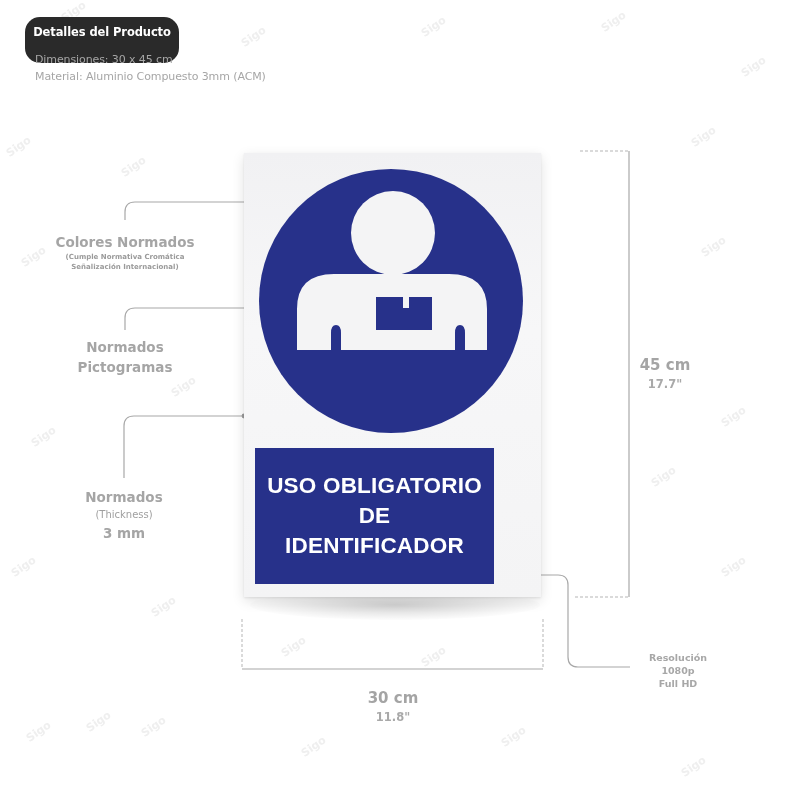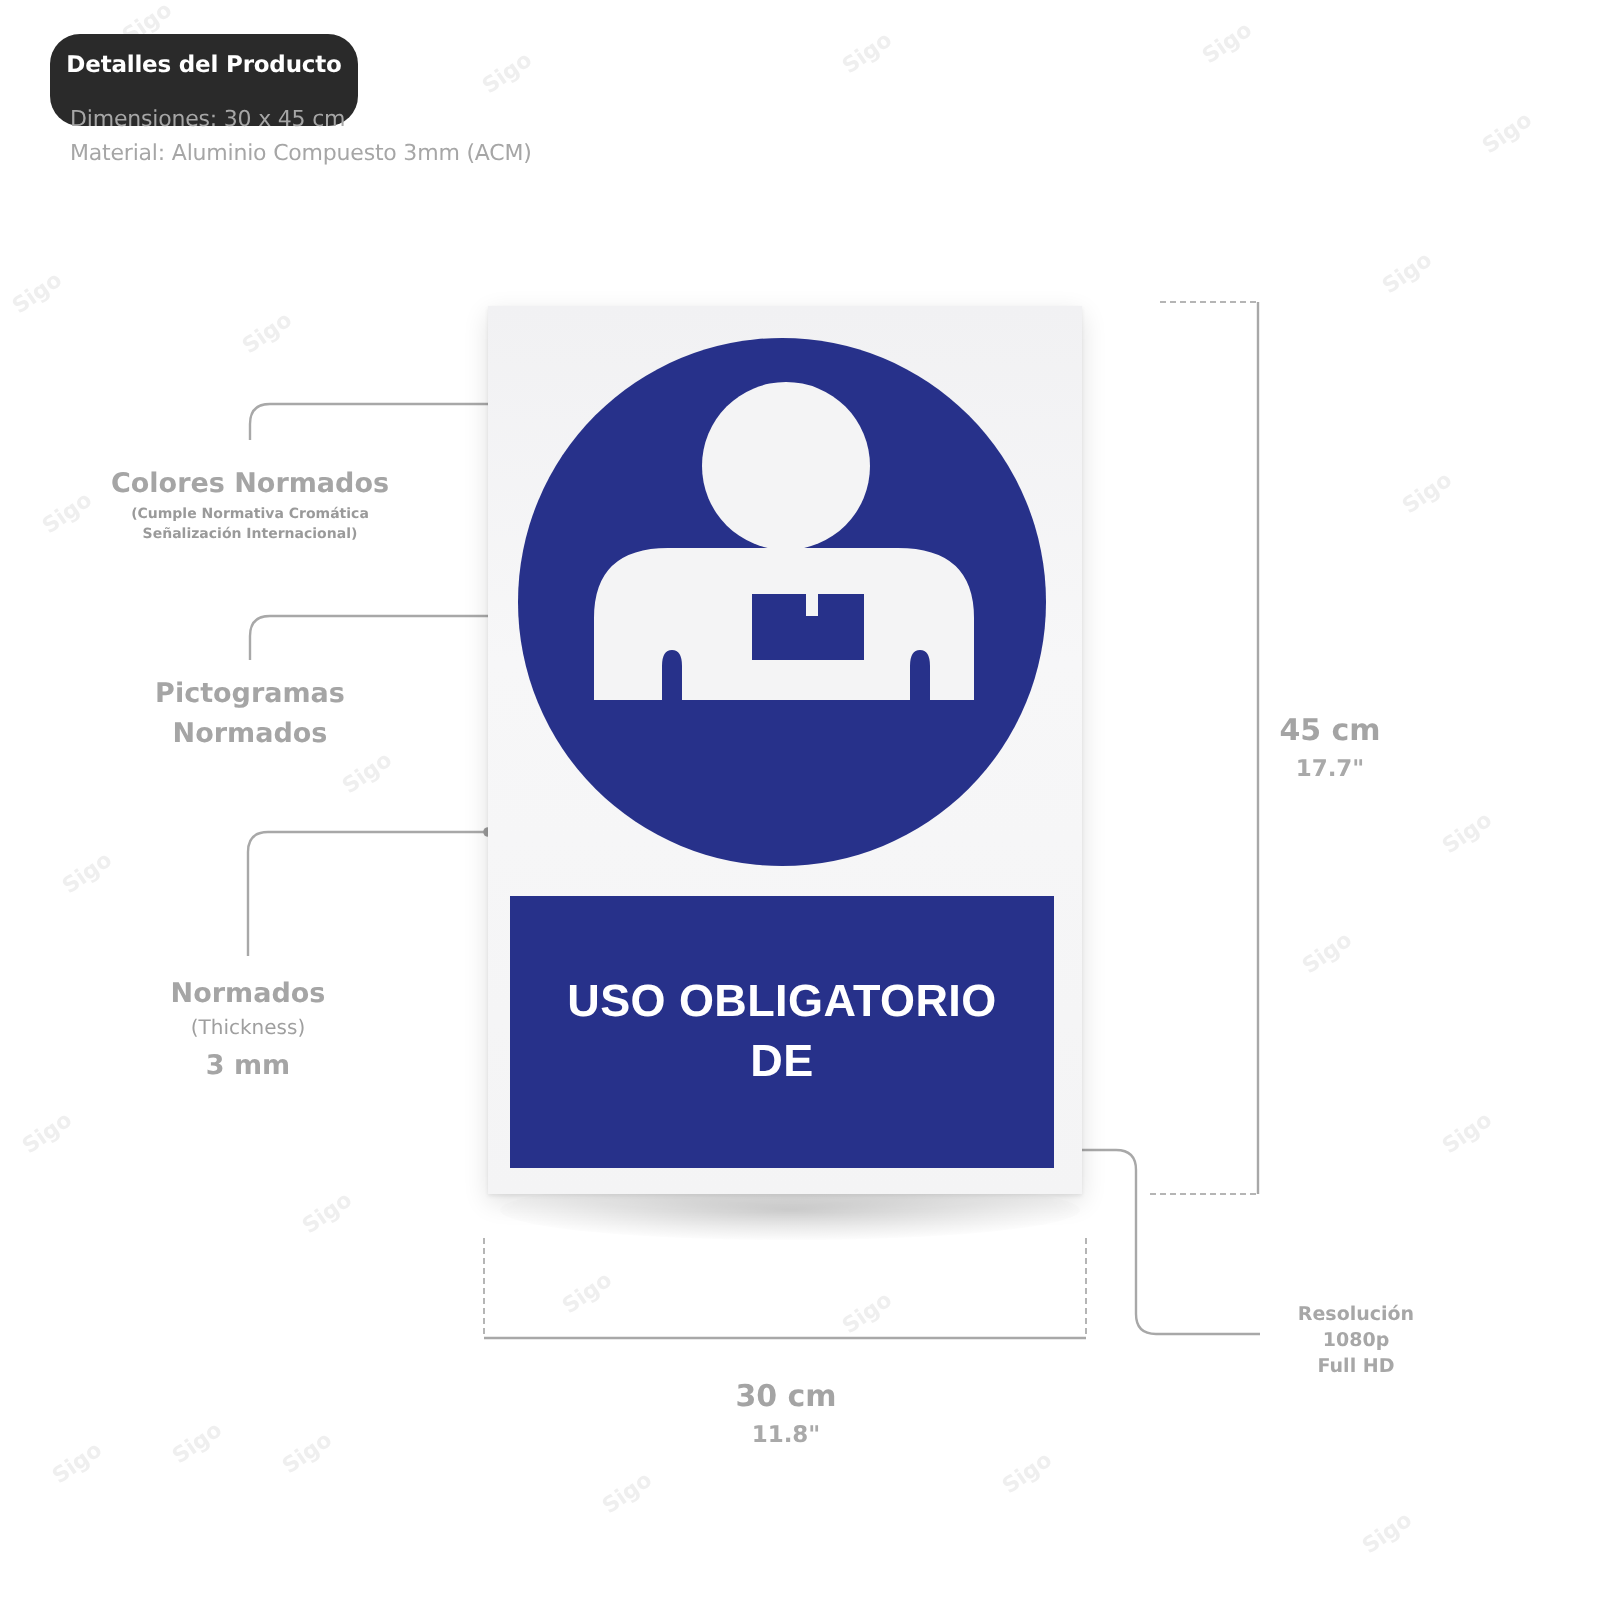--- a/index.html
+++ b/index.html
@@ -29,21 +29,21 @@
     border-radius: 50%;
     background: radial-gradient(ellipse at center, rgba(0,0,0,0.18) 0%, rgba(0,0,0,0.06) 50%, rgba(0,0,0,0) 75%);
   }
   .sign {
     position: absolute; left: 244px; top: 153px; width: 297px; height: 444px;
     background: linear-gradient(180deg, #f1f1f3 0%, #f7f7f8 40%, #f4f4f5 100%);
     box-shadow: 0 4px 12px rgba(0,0,0,0.12), 0 1px 2px rgba(0,0,0,0.08);
   }
   .pictogram { position: absolute; left: 15px; top: 16px; width: 264px; height: 264px; }
   .sign-text-panel {
-    position: absolute; left: 11px; top: 295px; width: 272px; height: 136px;
+    position: absolute; left: 11px; top: 295px; width: 239px; height: 136px;
     background: #27318a; display: flex; flex-direction: column; justify-content: center; align-items: center;
   }
   .sign-text-panel span {
     color: #ffffff; font-family: "Liberation Sans", sans-serif; font-weight: bold;
     font-size: 22.5px; line-height: 30px; letter-spacing: 0.2px;
   }
 
   .dim { position: absolute; text-align: center; color: #a4a4a4; font-weight: bold; }
   .dim .v { font-size: 15px; line-height: 20px; display: block; }
   .dim .i { font-size: 11.5px; line-height: 18px; display: block; color: #a9a9a9; }
@@ -113,22 +113,22 @@
     <circle cx="524" cy="575" r="2.4"></circle>
   </g>
 </svg>
 
 <div class="label" style="left:45px;top:232px;width:160px">
   <span class="big">Colores Normados</span>
   <span class="small">(Cumple Normativa Cromática</span>
   <span class="small">Señalización Internacional)</span>
 </div>
 <div class="label" style="left:60px;top:337px;width:130px">
+  <span class="big">Normados</span>
   <span class="big">Pictogramas</span>
-  <span class="big">Normados</span>
 </div>
 <div class="label" style="left:74px;top:487px;width:100px">
   <span class="big">Normados</span>
   <span class="mid">(Thickness)</span>
   <span class="big">3 mm</span>
 </div>
 
 <div class="sign-shadow"></div>
 <div class="sign">
   <svg class="pictogram" viewBox="0 0 264 264">
@@ -136,20 +136,21 @@
 
     <circle cx="134" cy="64" r="42" fill="#f4f4f5"></circle>
 
     <path d="M38 181 L38 140 Q38 105 75 105 L190 105 Q228 105 228 140 L228 181 L206 181 L206 164 Q206 156 201 156 Q196 156 196 164 L196 181 L82 181 L82 164 Q82 156 77 156 Q72 156 72 164 L72 181 Z" fill="#f4f4f5"></path>
 
     <path d="M117 128 L144 128 L144 139 L150 139 L150 128 L173 128 L173 161 L117 161 Z" fill="#27318a"></path>
   </svg>
   <div class="sign-text-panel">
     <span>USO OBLIGATORIO</span>
     <span>DE</span>
+    <span>IDENTIFICADOR</span>
   </div>
 </div>
 
 <div class="dim" style="left:630px;top:355px;width:70px">
   <span class="v">45 cm</span>
   <span class="i">17.7"</span>
 </div>
 <div class="dim" style="left:353px;top:688px;width:80px">
   <span class="v">30 cm</span>
   <span class="i">11.8"</span>

